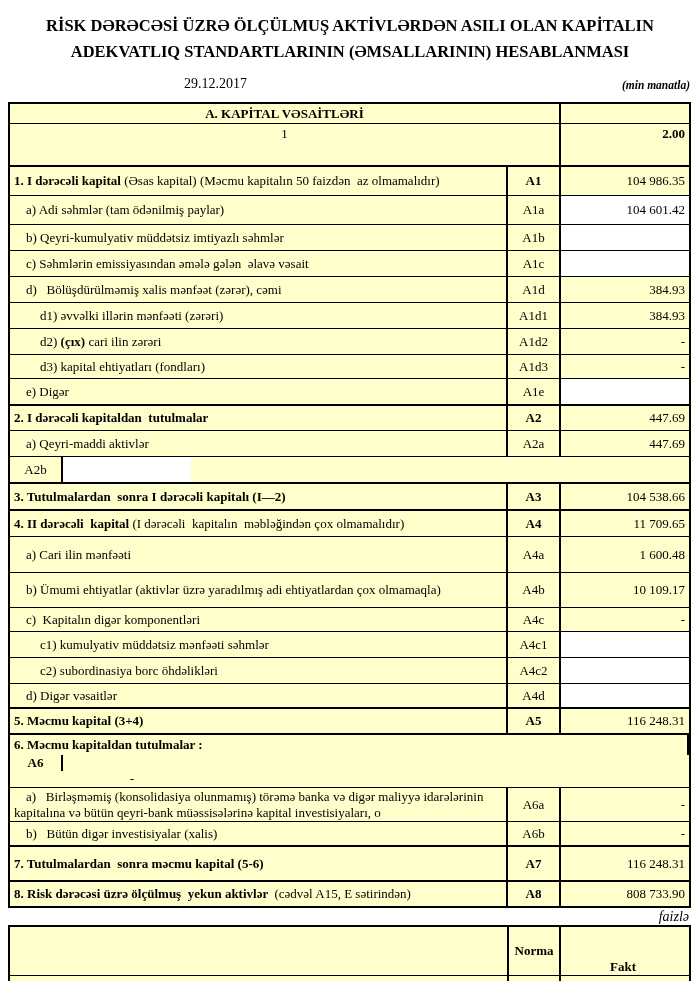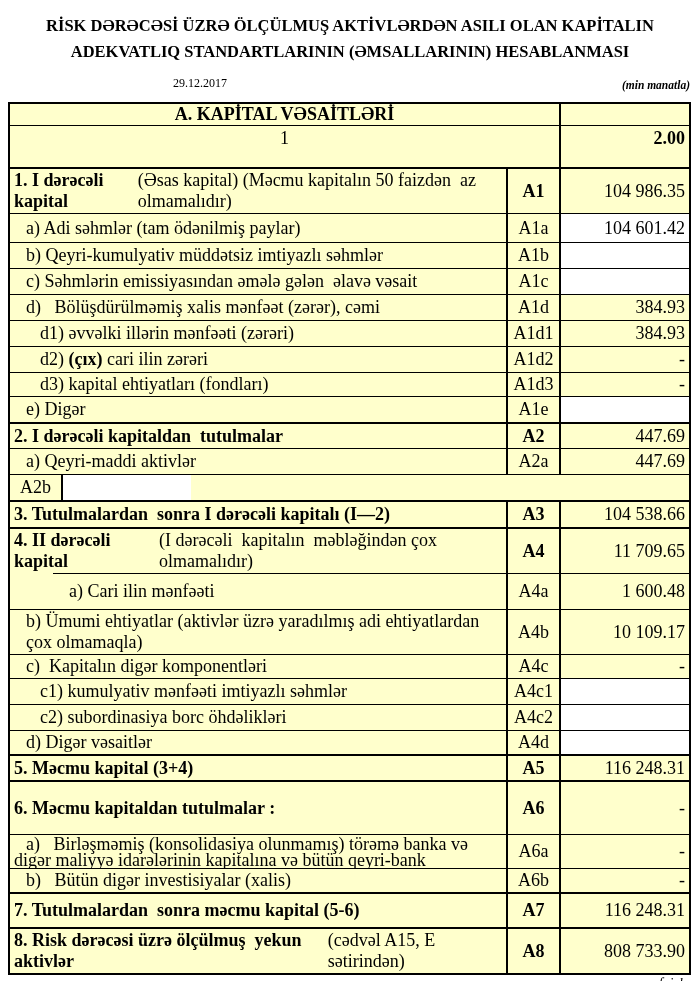--- a/index.html
+++ b/index.html
@@ -2,45 +2,45 @@
 <html><head>
 <meta charset="utf-8">
 <style>
   html,body{margin:0;padding:0;background:#fff;}
   .page{
     width:700px;height:981px;position:relative;overflow:hidden;
     font-family:"Liberation Serif","DejaVu Serif",serif;color:#000;background:#fff;
   }
   .title{padding-top:13px;text-align:center;font-weight:bold;font-size:16.5px;line-height:1.55;}
   .meta{position:relative;height:20px;margin-top:12px;}
-  .date{position:absolute;left:173px;top:0;font-size:12px;}
+  .date{position:absolute;left:184px;top:0;font-size:14px;}
   .unit-note{position:absolute;right:10px;top:3px;font-size:11.5px;font-style:italic;font-weight:bold;}
 
   .tbl{margin:6px 9px 0 8px;width:683px;box-sizing:border-box;border:2px solid #000;background:#FFFFCC;}
-  .row{display:flex;align-items:stretch;border-top:1px solid #000;min-height:25px;font-size:18px;}
+  .row{display:flex;align-items:stretch;border-top:1px solid #000;min-height:25px;font-size:13px;}
   .row:first-child{border-top:none;}
   .row.sec{border-top:2px solid #000;}
   .c{display:flex;align-items:center;box-sizing:border-box;white-space:pre-wrap;}
   .c1{flex:1;border-right:2px solid #000;padding:1px 14px 1px 4px;}
   .c2{width:53px;border-right:2px solid #000;justify-content:center;}
   .c3{width:128px;justify-content:flex-end;padding-right:4px;text-align:right;}
   .cm{flex:1;border-right:2px solid #000;justify-content:center;text-align:center;}
   .w{background:#fff;}
   .bb{font-weight:bold;}
   .sec .c2{font-weight:bold;}
   .i1 .c1{padding-left:16px;}
   .i2 .c1{padding-left:30px;}
   .h18{min-height:19px;}
   .h41{min-height:41px;}
   .h28{min-height:28px;}
   .h24{min-height:24px;}
   .h23{min-height:23px;}
   .h34{min-height:34px;}
-  .h35{min-height:35px;margin-left:43px;}
-  .h52{min-height:52px;}
+  .h35{min-height:35px;}
+  .h52{min-height:52px;flex-direction:column;}
   .h33{min-height:33px;}
   .top .c{align-items:flex-start;padding-top:2px;}
   .vb{font-weight:bold;}
   .clip{height:33px;min-height:33px;overflow:hidden;}
   .clip .c1{display:block;overflow:hidden;line-height:16px;padding:1px 3px 0 4px;text-indent:12px;}
 
   .pnote{height:16px;line-height:15px;text-align:right;margin:1px 11px 0 0;font-size:14px;font-style:italic;}
 
   .tbl2 .d1{flex:1;border-right:2px solid #000;padding:1px 3px 1px 4px;}
   .tbl2 .d2{width:97px;border-right:2px solid #000;justify-content:center;font-weight:bold;}
@@ -173,21 +173,21 @@
       <div class="c c3">10 109.17</div>
     </div>
 
     <div class="row i1 h23">
       <div class="c c1"><span>c)  Kapitalın digər komponentləri</span></div>
       <div class="c c2">A4c</div>
       <div class="c c3">-</div>
     </div>
 
     <div class="row i2">
-      <div class="c c1"><span>c1) kumulyativ mənfəəti imtiyazlı səhmlər</span></div>
+      <div class="c c1"><span>c1) kumulyativ müddətsiz mənfəəti səhmlər</span></div>
       <div class="c c2">A4c1</div>
       <div class="c c3 w"></div>
     </div>
 
     <div class="row i2">
       <div class="c c1"><span>c2) subordinasiya borc öhdəlikləri</span></div>
       <div class="c c2">A4c2</div>
       <div class="c c3 w"></div>
     </div>
 

